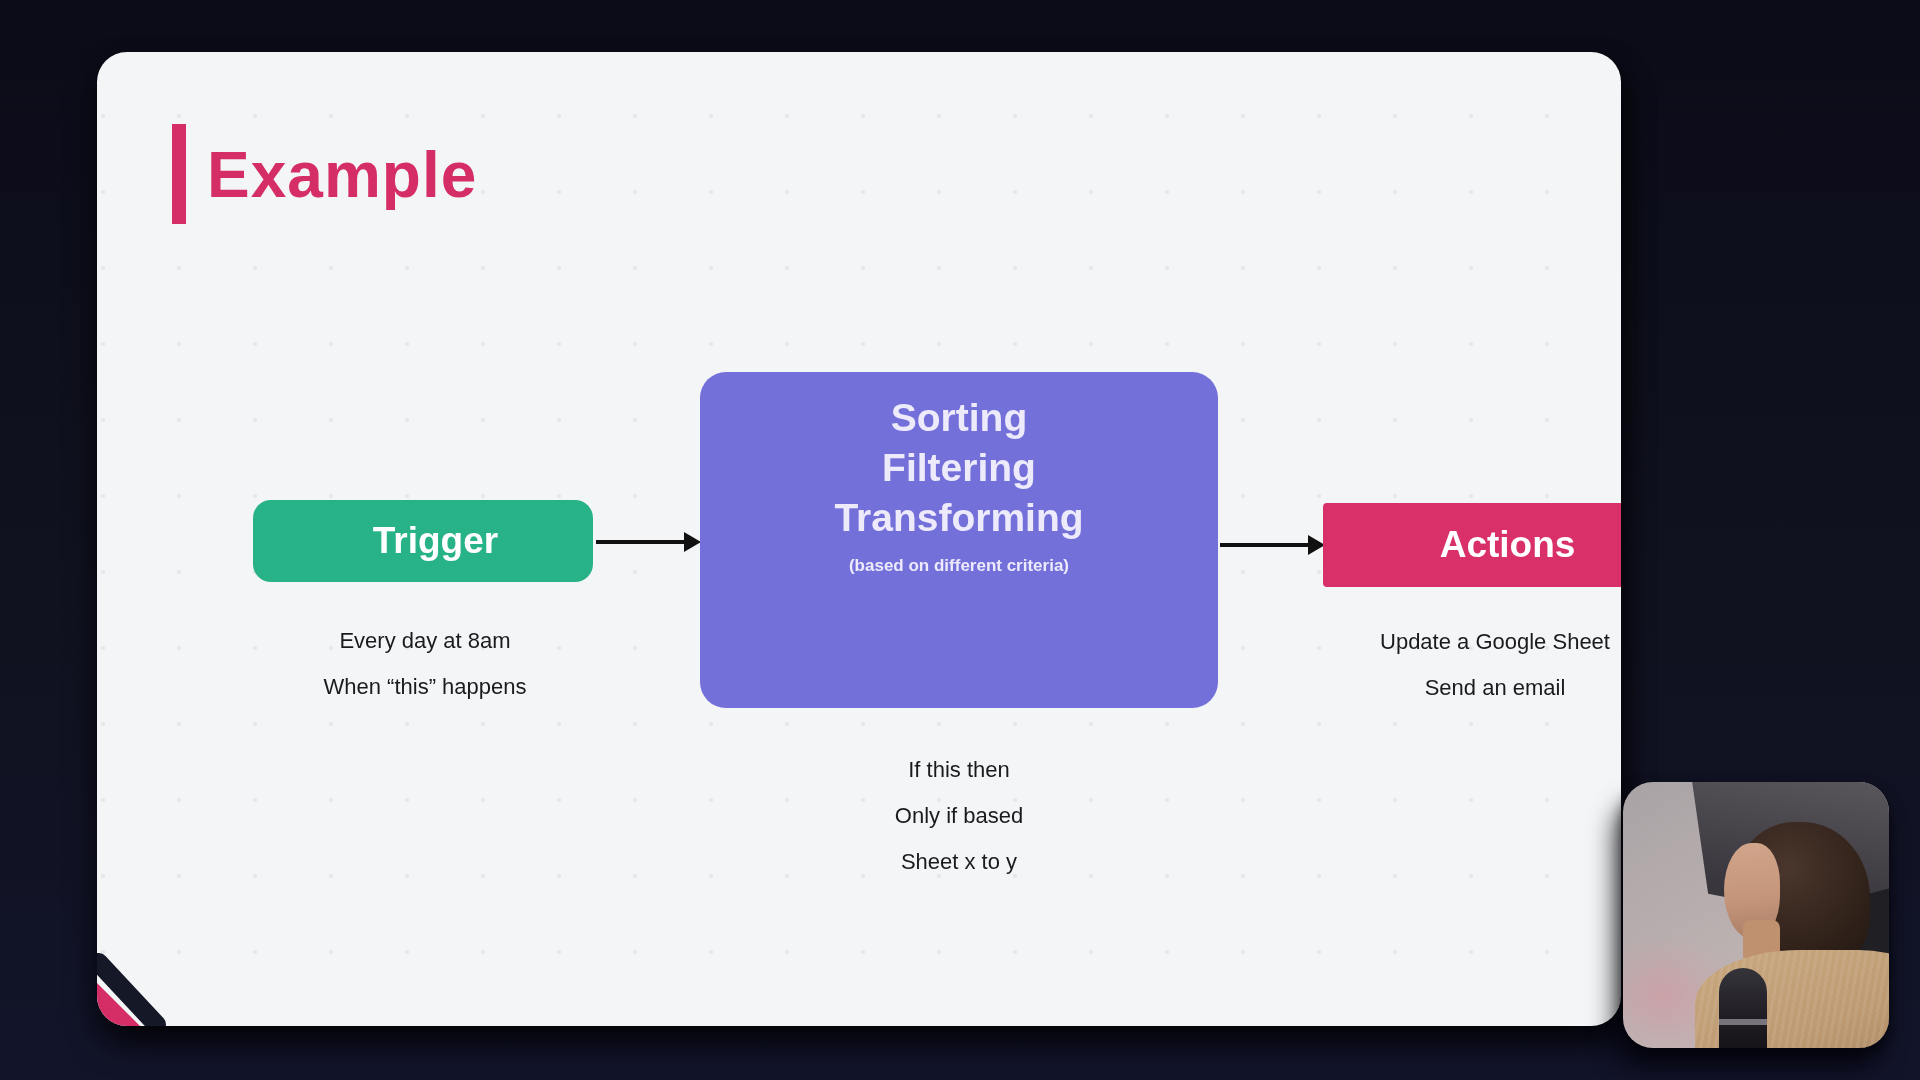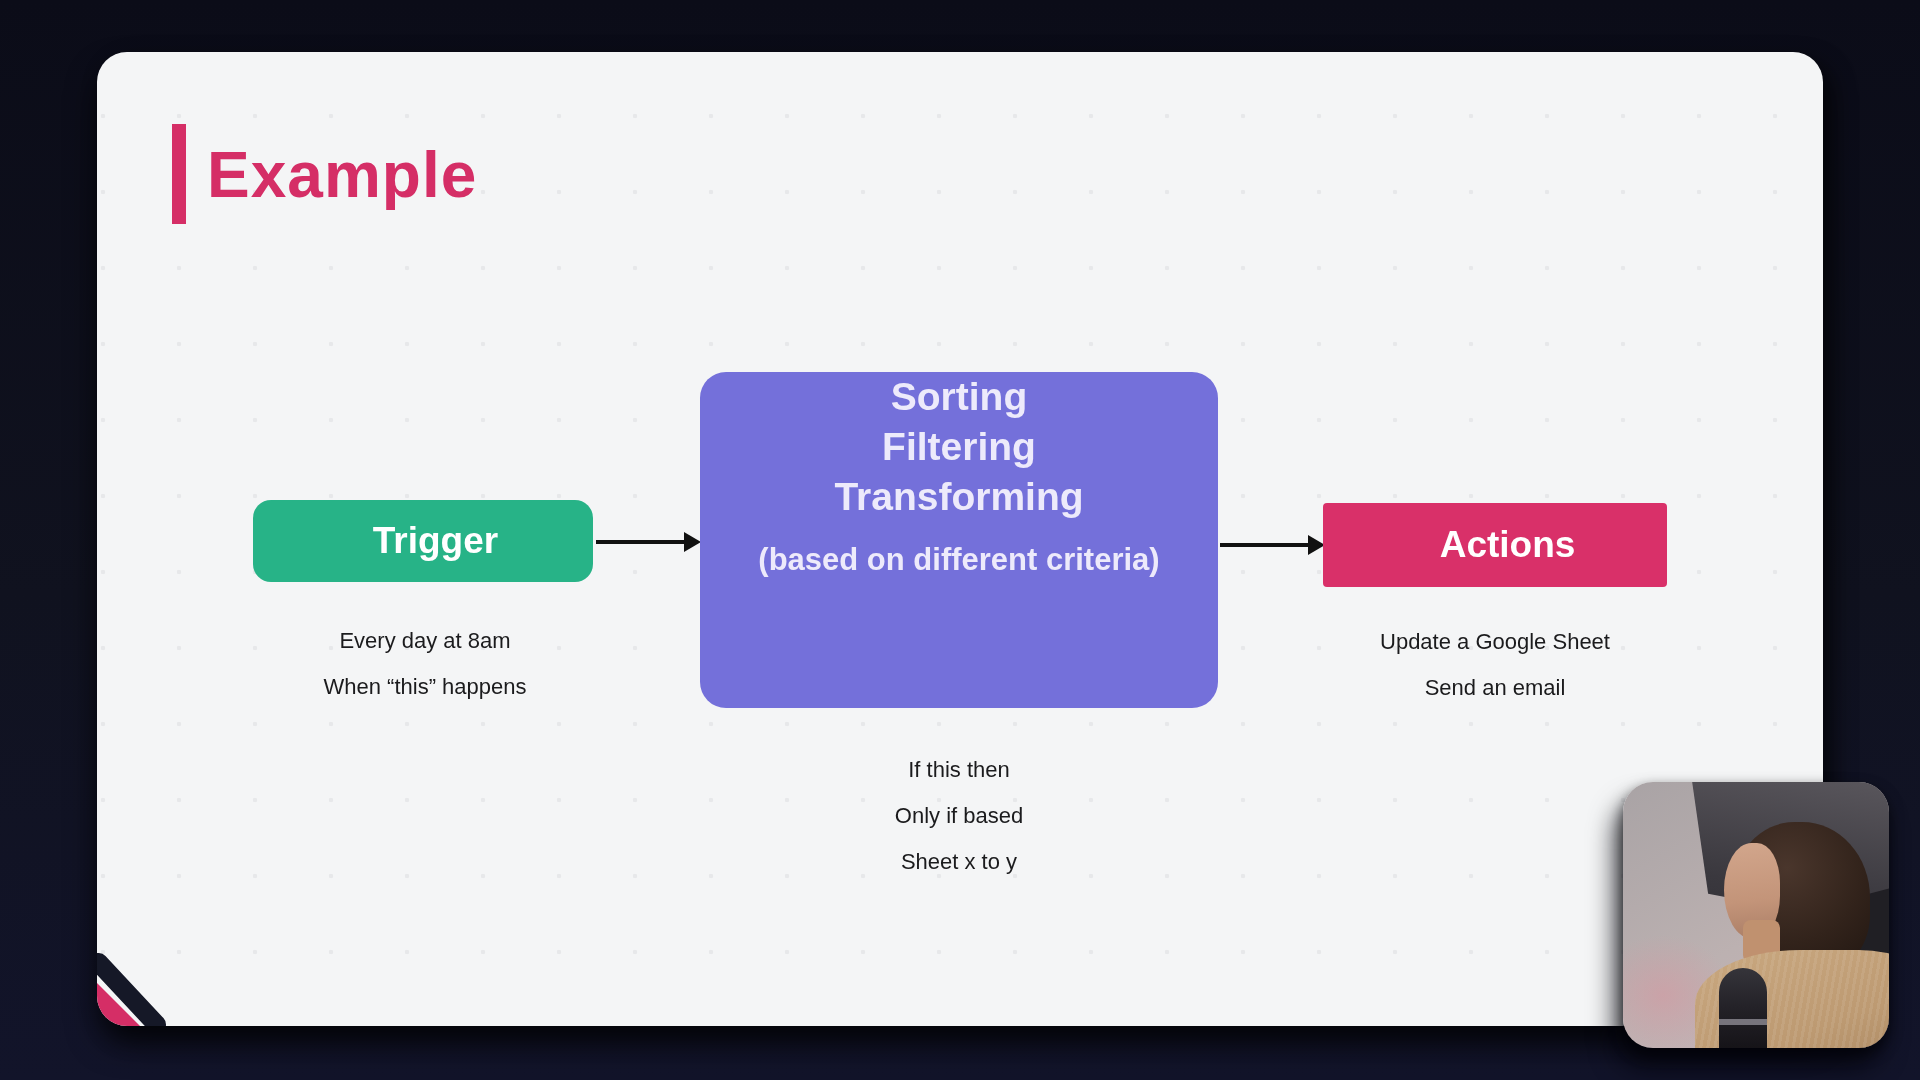--- a/index.html
+++ b/index.html
@@ -5,21 +5,21 @@
   html,body { margin:0; padding:0; background:#0c0d1a; }
   * { box-sizing:border-box; font-family:"Liberation Sans","DejaVu Sans",sans-serif; }
 
   .stage {
     position:relative; width:1920px; height:1080px; overflow:hidden;
     background:linear-gradient(180deg,#0b0c18 0%,#10121f 55%,#12142a 100%);
   }
 
   
   .slide {
-    position:absolute; left:97px; top:52px; width:1726px; height:974px;
+    position:absolute; left:97px; top:52px; width:1524px; height:974px;
     background:#f4f5f6; border-radius:30px; overflow:hidden;
     box-shadow:0 18px 30px rgba(0,0,0,.65), 10px 10px 24px rgba(0,0,0,.45);
     background-image:radial-gradient(circle,#e7e8ea 2px, transparent 2.6px);
     background-size:76px 76px; background-position:44px 26px;
   }
 
   
   .title-bar { position:absolute; left:75px; top:72px; width:14px; height:100px; background:#d52e66; }
   .title {
     position:absolute; left:110px; top:86px; margin:0;
@@ -28,24 +28,24 @@
 
   
   .node { position:absolute; display:flex; align-items:center; justify-content:center; color:#ffffff; }
   .node-label { font-weight:bold;margin-left:25px; }
 
   .trigger { left:156px; top:448px; width:340px; height:82px; background:#27b387; border-radius:18px; }
   .trigger .node-label { font-size:37px; }
 
   .process {
     left:603px; top:320px; width:518px; height:336px; background:#7470da; border-radius:26px;
-    flex-direction:column; justify-content:flex-start; color:#edeafb;
+    flex-direction:column; justify-content:flex-start; padding-top:21px; color:#edeafb;
   }
   .process-item { font-size:39px; font-weight:bold; line-height:50px; }
-  .process-note { font-size:31px; font-weight:bold; margin-top:20px; }
+  .process-note { font-size:17px; font-weight:bold; margin-top:13px; }
 
   .actions { left:1226px; top:451px; width:344px; height:84px; background:#d93069; border-radius:4px; }
   .actions .node-label { font-size:37px; }
 
   
   .examples {
     position:absolute; text-align:center; color:#1b1b1d;
     font-size:22px; line-height:46px;
   }
   .trigger-examples { left:108px; top:566px; width:440px; }

